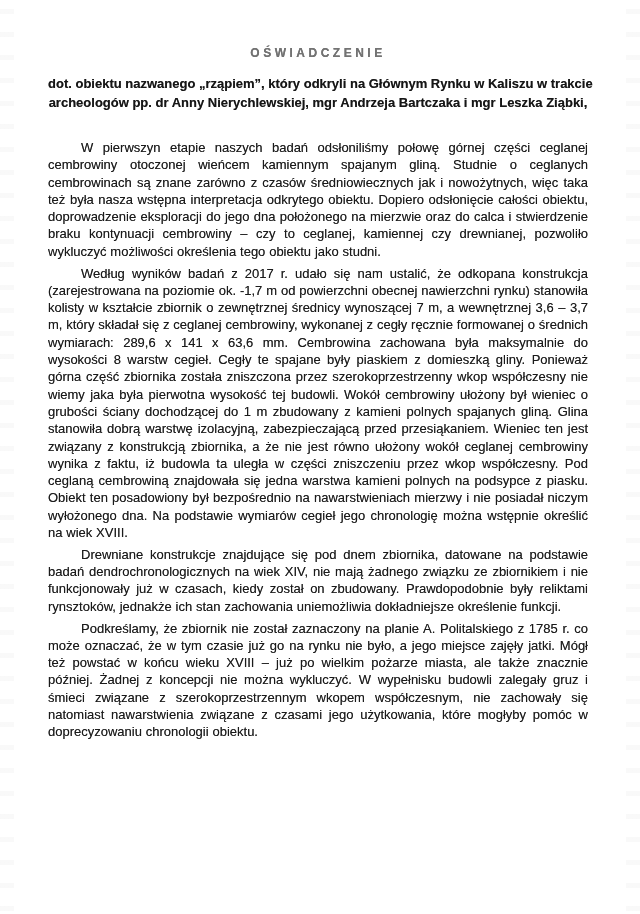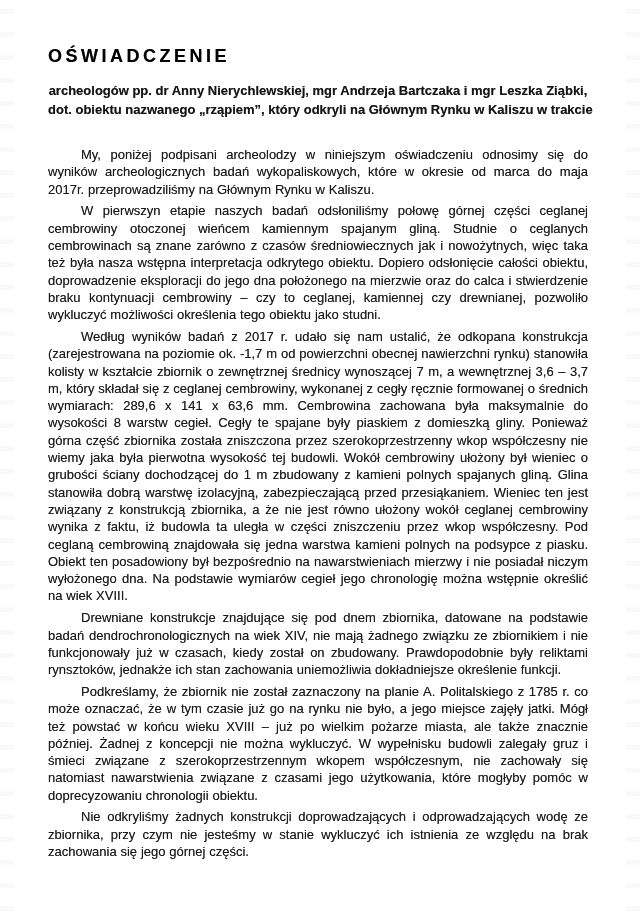--- a/index.html
+++ b/index.html
@@ -20,25 +20,25 @@
     width: 640px;
     height: 914px;
     box-sizing: border-box;
     padding: 46px 52px 0 48px;
     background: #ffffff;
     
     text-shadow: 0 0 0.45px rgba(0,0,0,0.55);
   }
   .doc-title {
     margin: 0 0 14px 0;
-    text-align: left;
-    font-size: 18px;
+    text-align: center;
+    font-size: 12px;
     font-weight: bold;
     letter-spacing: 3.5px;
-    color: #000000;
+    color: #737373;
     white-space: nowrap;
   }
   .doc-subtitle {
     margin: 0 0 27px 0;
     text-align: center;
     font-size: 13px;
     font-weight: bold;
     line-height: 19px;
     color: #161616;
   }
@@ -75,26 +75,24 @@
 <body>
 
 <div class="page">
 
   <div class="scan-noise-left"></div>
   <div class="scan-noise-right"></div>
 
   <h1 class="doc-title">OŚWIADCZENIE</h1>
 
   <div class="doc-subtitle">
+    <div class="subtitle-line">dot. obiektu nazwanego „rząpiem”, który odkryli na Głównym Rynku w Kaliszu w trakcie</div>
     <div class="subtitle-line">archeologów pp. dr Anny Nierychlewskiej, mgr Andrzeja Bartczaka i mgr Leszka Ziąbki,</div>
-    <div class="subtitle-line">dot. obiektu nazwanego „rząpiem”, który odkryli na Głównym Rynku w Kaliszu w trakcie</div>
   </div>
 
   <div class="doc-body">
-    <p>My, poniżej podpisani archeolodzy w niniejszym oświadczeniu odnosimy się do wyników archeologicznych badań wykopaliskowych, które w okresie od marca do maja 2017r. przeprowadziliśmy na Głównym Rynku w Kaliszu.</p>
     <p>W pierwszyn etapie naszych badań odsłoniliśmy połowę górnej części ceglanej cembrowiny otoczonej wieńcem kamiennym spajanym gliną. Studnie o ceglanych cembrowinach są znane zarówno z czasów średniowiecznych jak i nowożytnych, więc taka też była nasza wstępna interpretacja odkrytego obiektu. Dopiero odsłonięcie całości obiektu, doprowadzenie eksploracji do jego dna położonego na mierzwie oraz do calca i stwierdzenie braku kontynuacji cembrowiny – czy to ceglanej, kamiennej czy drewnianej, pozwoliło wykluczyć możliwości określenia tego obiektu jako studni.</p>
     <p>Według wyników badań z 2017 r. udało się nam ustalić, że odkopana konstrukcja (zarejestrowana na poziomie ok. -1,7 m od powierzchni obecnej nawierzchni rynku) stanowiła kolisty w kształcie zbiornik o zewnętrznej średnicy wynoszącej 7 m, a wewnętrznej 3,6 – 3,7 m, który składał się z ceglanej cembrowiny, wykonanej z cegły ręcznie formowanej o średnich wymiarach: 289,6 x 141 x 63,6 mm. Cembrowina zachowana była maksymalnie do wysokości 8 warstw cegieł. Cegły te spajane były piaskiem z domieszką gliny. Ponieważ górna część zbiornika została zniszczona przez szerokoprzestrzenny wkop współczesny nie wiemy jaka była pierwotna wysokość tej budowli. Wokół cembrowiny ułożony był wieniec o grubości ściany dochodzącej do 1 m zbudowany z kamieni polnych spajanych gliną. Glina stanowiła dobrą warstwę izolacyjną, zabezpieczającą przed przesiąkaniem. Wieniec ten jest związany z konstrukcją zbiornika, a że nie jest równo ułożony wokół ceglanej cembrowiny wynika z faktu, iż budowla ta uległa w części zniszczeniu przez wkop współczesny. Pod ceglaną cembrowiną znajdowała się jedna warstwa kamieni polnych na podsypce z piasku. Obiekt ten posadowiony był bezpośrednio na nawarstwieniach mierzwy i nie posiadał niczym wyłożonego dna. Na podstawie wymiarów cegieł jego chronologię można wstępnie określić na wiek XVIII.</p>
     <p>Drewniane konstrukcje znajdujące się pod dnem zbiornika, datowane na podstawie badań dendrochronologicznych na wiek XIV, nie mają żadnego związku ze zbiornikiem i nie funkcjonowały już w czasach, kiedy został on zbudowany. Prawdopodobnie były reliktami rynsztoków, jednakże ich stan zachowania uniemożliwia dokładniejsze określenie funkcji.</p>
     <p>Podkreślamy, że zbiornik nie został zaznaczony na planie A. Politalskiego z 1785 r. co może oznaczać, że w tym czasie już go na rynku nie było, a jego miejsce zajęły jatki. Mógł też powstać w końcu wieku XVIII – już po wielkim pożarze miasta, ale także znacznie później. Żadnej z koncepcji nie można wykluczyć. W wypełnisku budowli zalegały gruz i śmieci związane z szerokoprzestrzennym wkopem współczesnym, nie zachowały się natomiast nawarstwienia związane z czasami jego użytkowania, które mogłyby pomóc w doprecyzowaniu chronologii obiektu.</p>
-    <p>Nie odkryliśmy żadnych konstrukcji doprowadzających i odprowadzających wodę ze zbiornika, przy czym nie jesteśmy w stanie wykluczyć ich istnienia ze względu na brak zachowania się jego górnej części.</p>
   </div>
 
 </div>
 
 </body></html>

